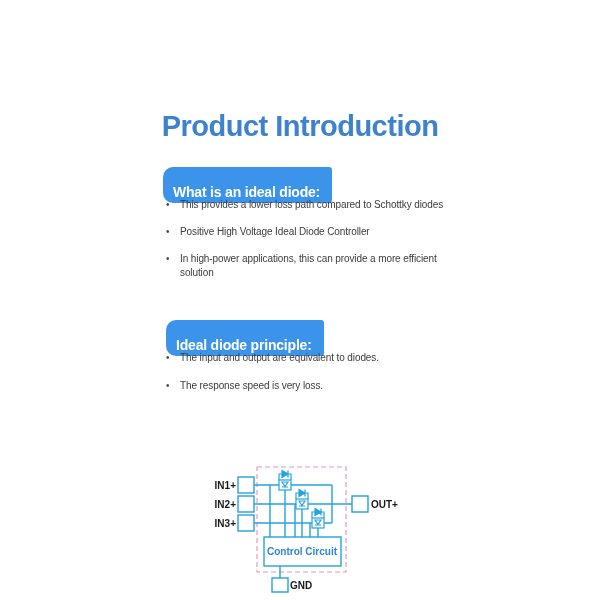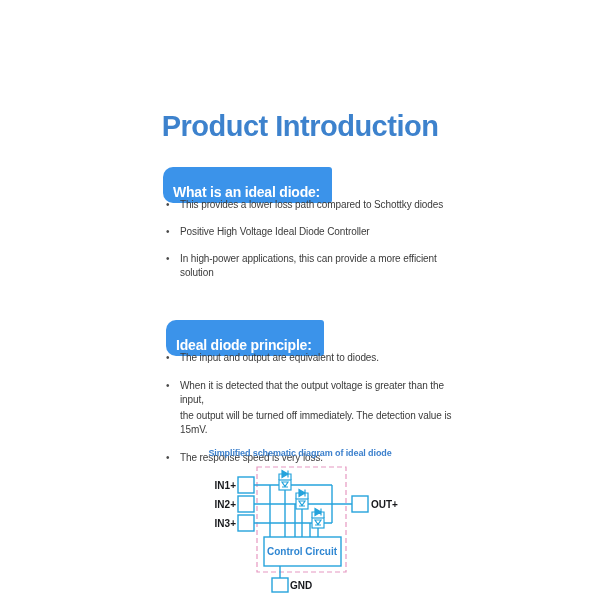--- a/index.html
+++ b/index.html
@@ -62,28 +62,23 @@
   <ul class="bullets list-1">
     <li><span>This provides a lower loss path compared to Schottky diodes</span></li>
     <li><span>Positive High Voltage Ideal Diode Controller</span></li>
     <li><span>In high-power applications, this can provide a more efficient solution</span></li>
   </ul>
 
   <div class="pill pill-2">Ideal diode principle:</div>
 
   <ul class="bullets list-2">
     <li><span>The input and output are equivalent to diodes.</span></li>
-    <li>
-      <span class="line">When it is detected that the output voltage is greater than the input,</span>
-      <span class="line">the output will be turned off immediately. The detection value is 15mV.</span>
-    </li>
     <li><span>The response speed is very loss.</span></li>
   </ul>
 
-  <div class="caption">Simplified schematic diagram of ideal diode</div>
 
   <svg class="schematic" width="210" height="138" viewBox="0 0 210 138">
 
     <rect x="57" y="5" width="89" height="105" fill="none" stroke="#e698c1" stroke-width="1.2" stroke-dasharray="5 3"></rect>
 
     <g stroke="#25a3dc" stroke-width="1.4" fill="none">
       <path d="M54,23 H132"></path>
       <path d="M54,42 H152"></path>
       <path d="M54,61 H132"></path>
       <path d="M132,23 V61"></path>

